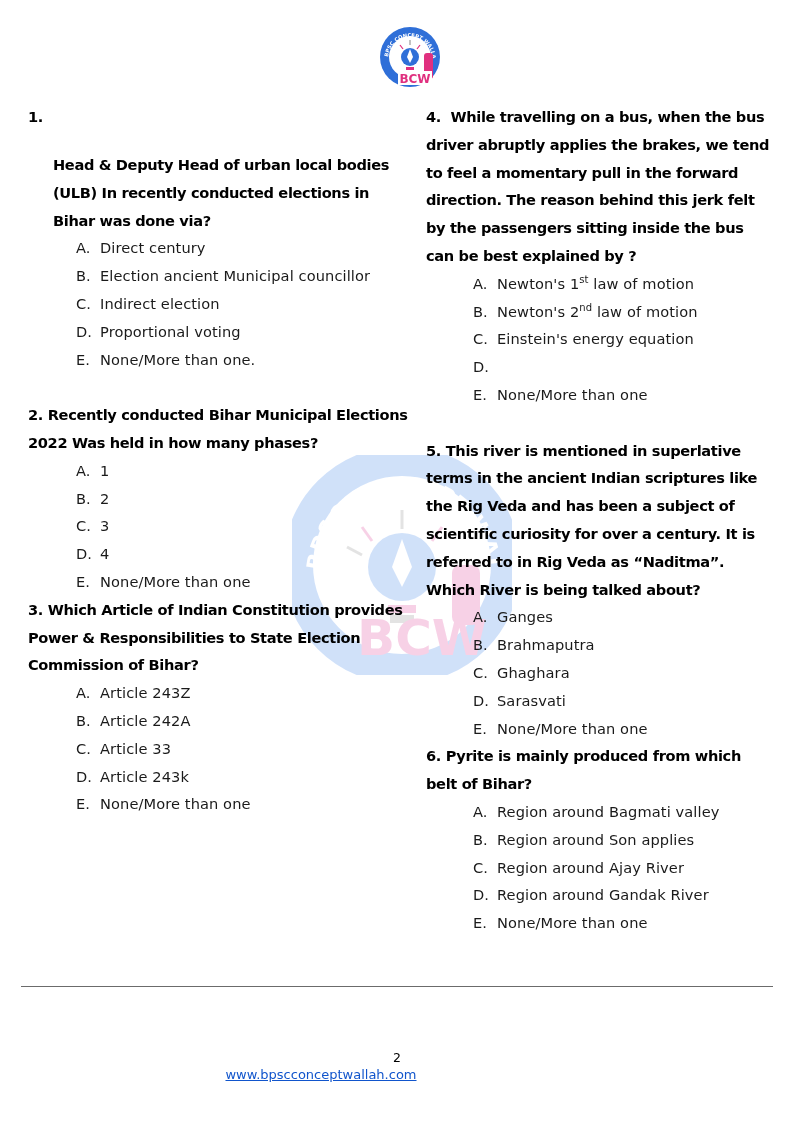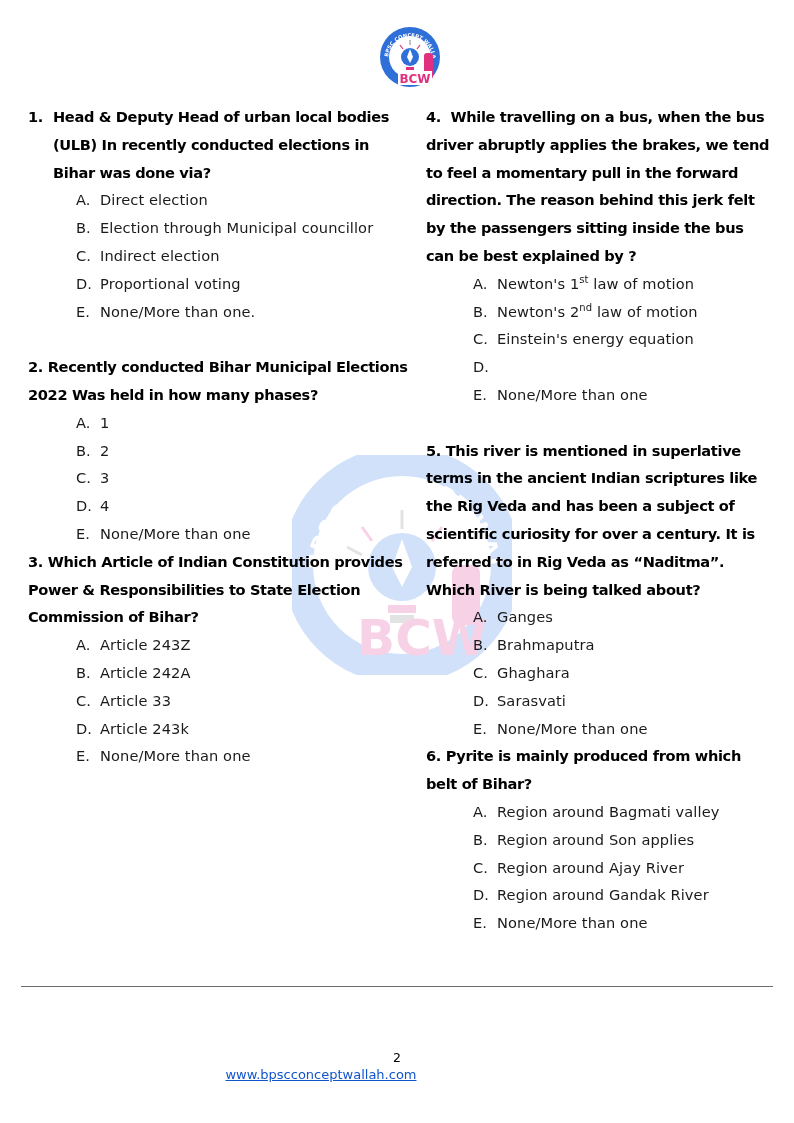--- a/index.html
+++ b/index.html
@@ -6,21 +6,21 @@
     body { width: 794px; height: 1123px; position: relative; overflow: hidden;
            font-family: "DejaVu Sans", sans-serif; color: #000; }
     .logo { position: absolute; left: 378px; top: 25px; width: 64px; height: 64px; }
     .watermark { position: absolute; left: 292px; top: 455px; width: 220px; height: 220px; opacity: 0.32; }
     .col { position: absolute; top: 103px; }
     .col-left { left: 28px; width: 385px; }
     .col-right { left: 426px; width: 350px; }
     .q { font-size: 14.6px; font-weight: bold; line-height: 27.8px; letter-spacing: -0.35px; }
     .q.numbered-hang { display: flex; }
     .q .qnum { flex: 0 0 25px; }
-    .q .qtext { flex: 1; }
+    .q .qtext { flex: 1; margin-top: 48px; }
     .opts { list-style: none; margin: 0; padding: 0; }
     .opt { display: flex; font-size: 14.6px; line-height: 27.8px; font-weight: normal; color: #1a1a1a; letter-spacing: 0.1px; }
     .opt .letter { width: 24px; }
     .col-left .opt { padding-left: 48px; }
     .col-right .opt { padding-left: 47px; }
     sup { font-size: 10px; line-height: 0; vertical-align: super; }
     .gap-big { height: 27.8px; }
     .hr { position: absolute; left: 21px; top: 986px; width: 752px; height: 1px; background: #6b6b6b; }
     .footer-page { position: absolute; left: 0; width: 794px; top: 1050px; text-align: center; font-size: 12.5px; }
     .footer-link { position: absolute; left: 0; width: 642px; top: 1067px; text-align: center; font-size: 13px; color: #1155cc; text-decoration: underline; }
@@ -71,25 +71,25 @@
 <div class="col col-left">
 
   <div>
     <div class="q numbered-hang">
       <span class="qnum">1.</span>
       <span class="qtext">Head &amp; Deputy Head of urban local bodies (ULB) In recently conducted elections in Bihar was done via?</span>
     </div>
     <ul class="opts">
       <li class="opt">
           <span class="letter">A.</span>
-          <span>Direct election</span>
-        </li>
-      <li class="opt">
-          <span class="letter">B.</span>
-          <span>Election through Municipal councillor</span>
+          <span>Direct century</span>
+        </li>
+      <li class="opt">
+          <span class="letter">B.</span>
+          <span>Election ancient Municipal councillor</span>
         </li>
       <li class="opt">
           <span class="letter">C.</span>
           <span>Indirect election</span>
         </li>
       <li class="opt">
           <span class="letter">D.</span>
           <span>Proportional voting</span>
         </li>
       <li class="opt">

